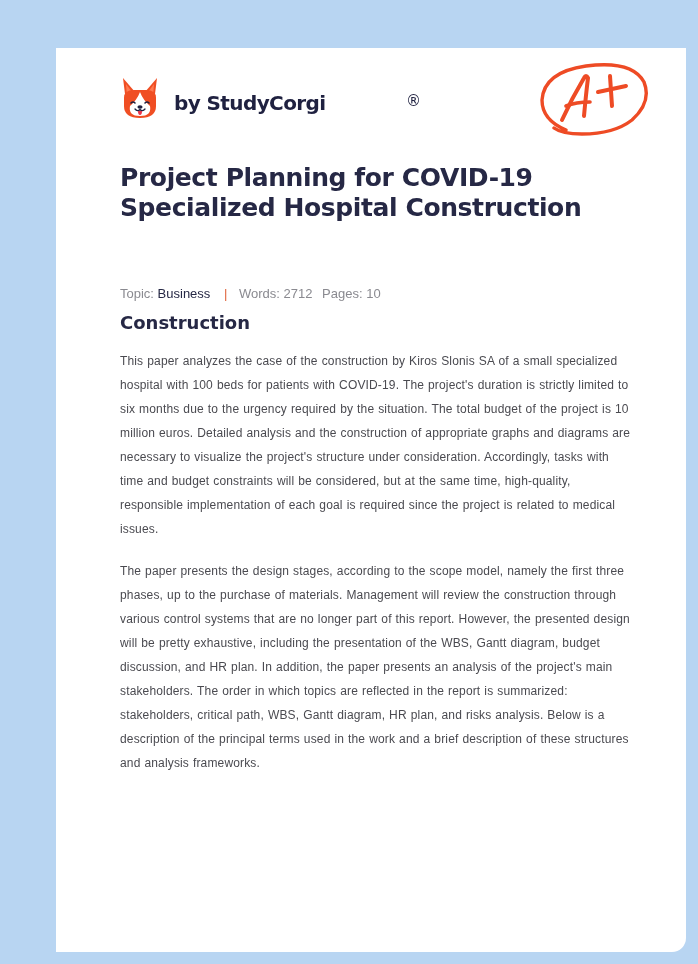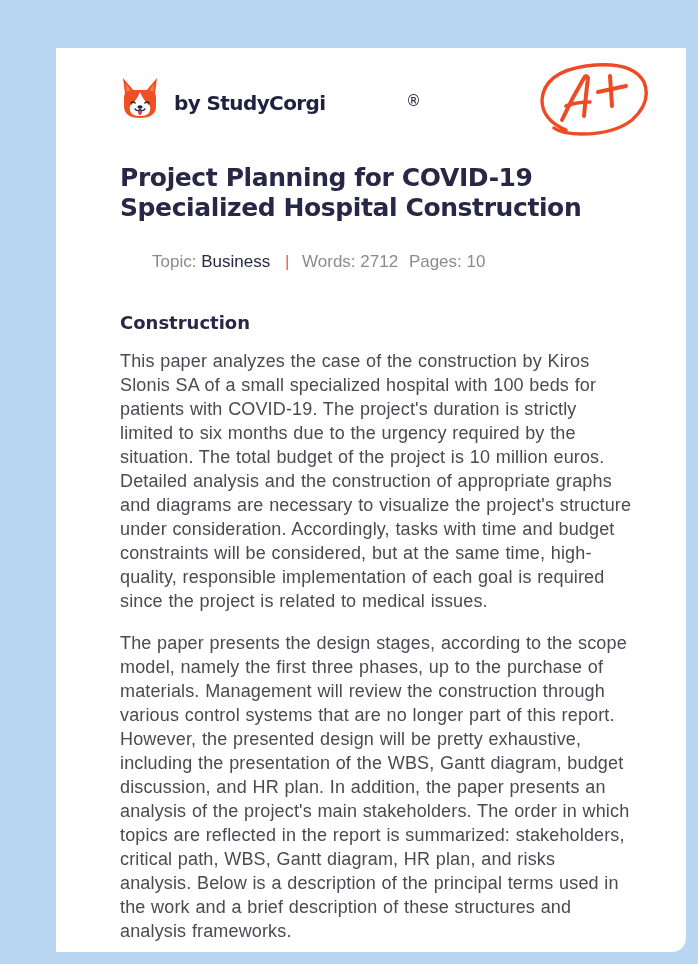--- a/index.html
+++ b/index.html
@@ -71,25 +71,24 @@
       font-family: "DejaVu Sans", sans-serif;
       font-weight: bold;
       font-size: 25px;
       line-height: 30px;
       color: #262845;
       letter-spacing: -0.4px;
     }
     .meta {
       position: absolute;
       left: 64px;
-      top: 204px;
-      font-size: 17px;
+      top: 238px;
+      font-size: 13px;
       color: #8a8a90;
       white-space: nowrap;
-      margin-left: 32px;
     }
     .meta .topic-value {
       color: #262845;
     }
     .meta .sep {
       color: #e0633a;
       margin: 0 8px 0 10px;
     }
     .meta .pages {
       margin-left: 6px;
@@ -106,21 +105,21 @@
     }
     .body-text {
       position: absolute;
       left: 64px;
       top: 301px;
       width: 512px;
     }
     .body-text p {
       margin: 0 0 18px 0;
       font-family: "Liberation Sans", sans-serif;
-      font-size: 18px;
+      font-size: 12px;
       line-height: 24px;
       color: #4a4a50;
       letter-spacing: 0.15px;
       word-spacing: 0.5px;
     }
   </style>
 </head>
 <body>
 
 <div class="card">

